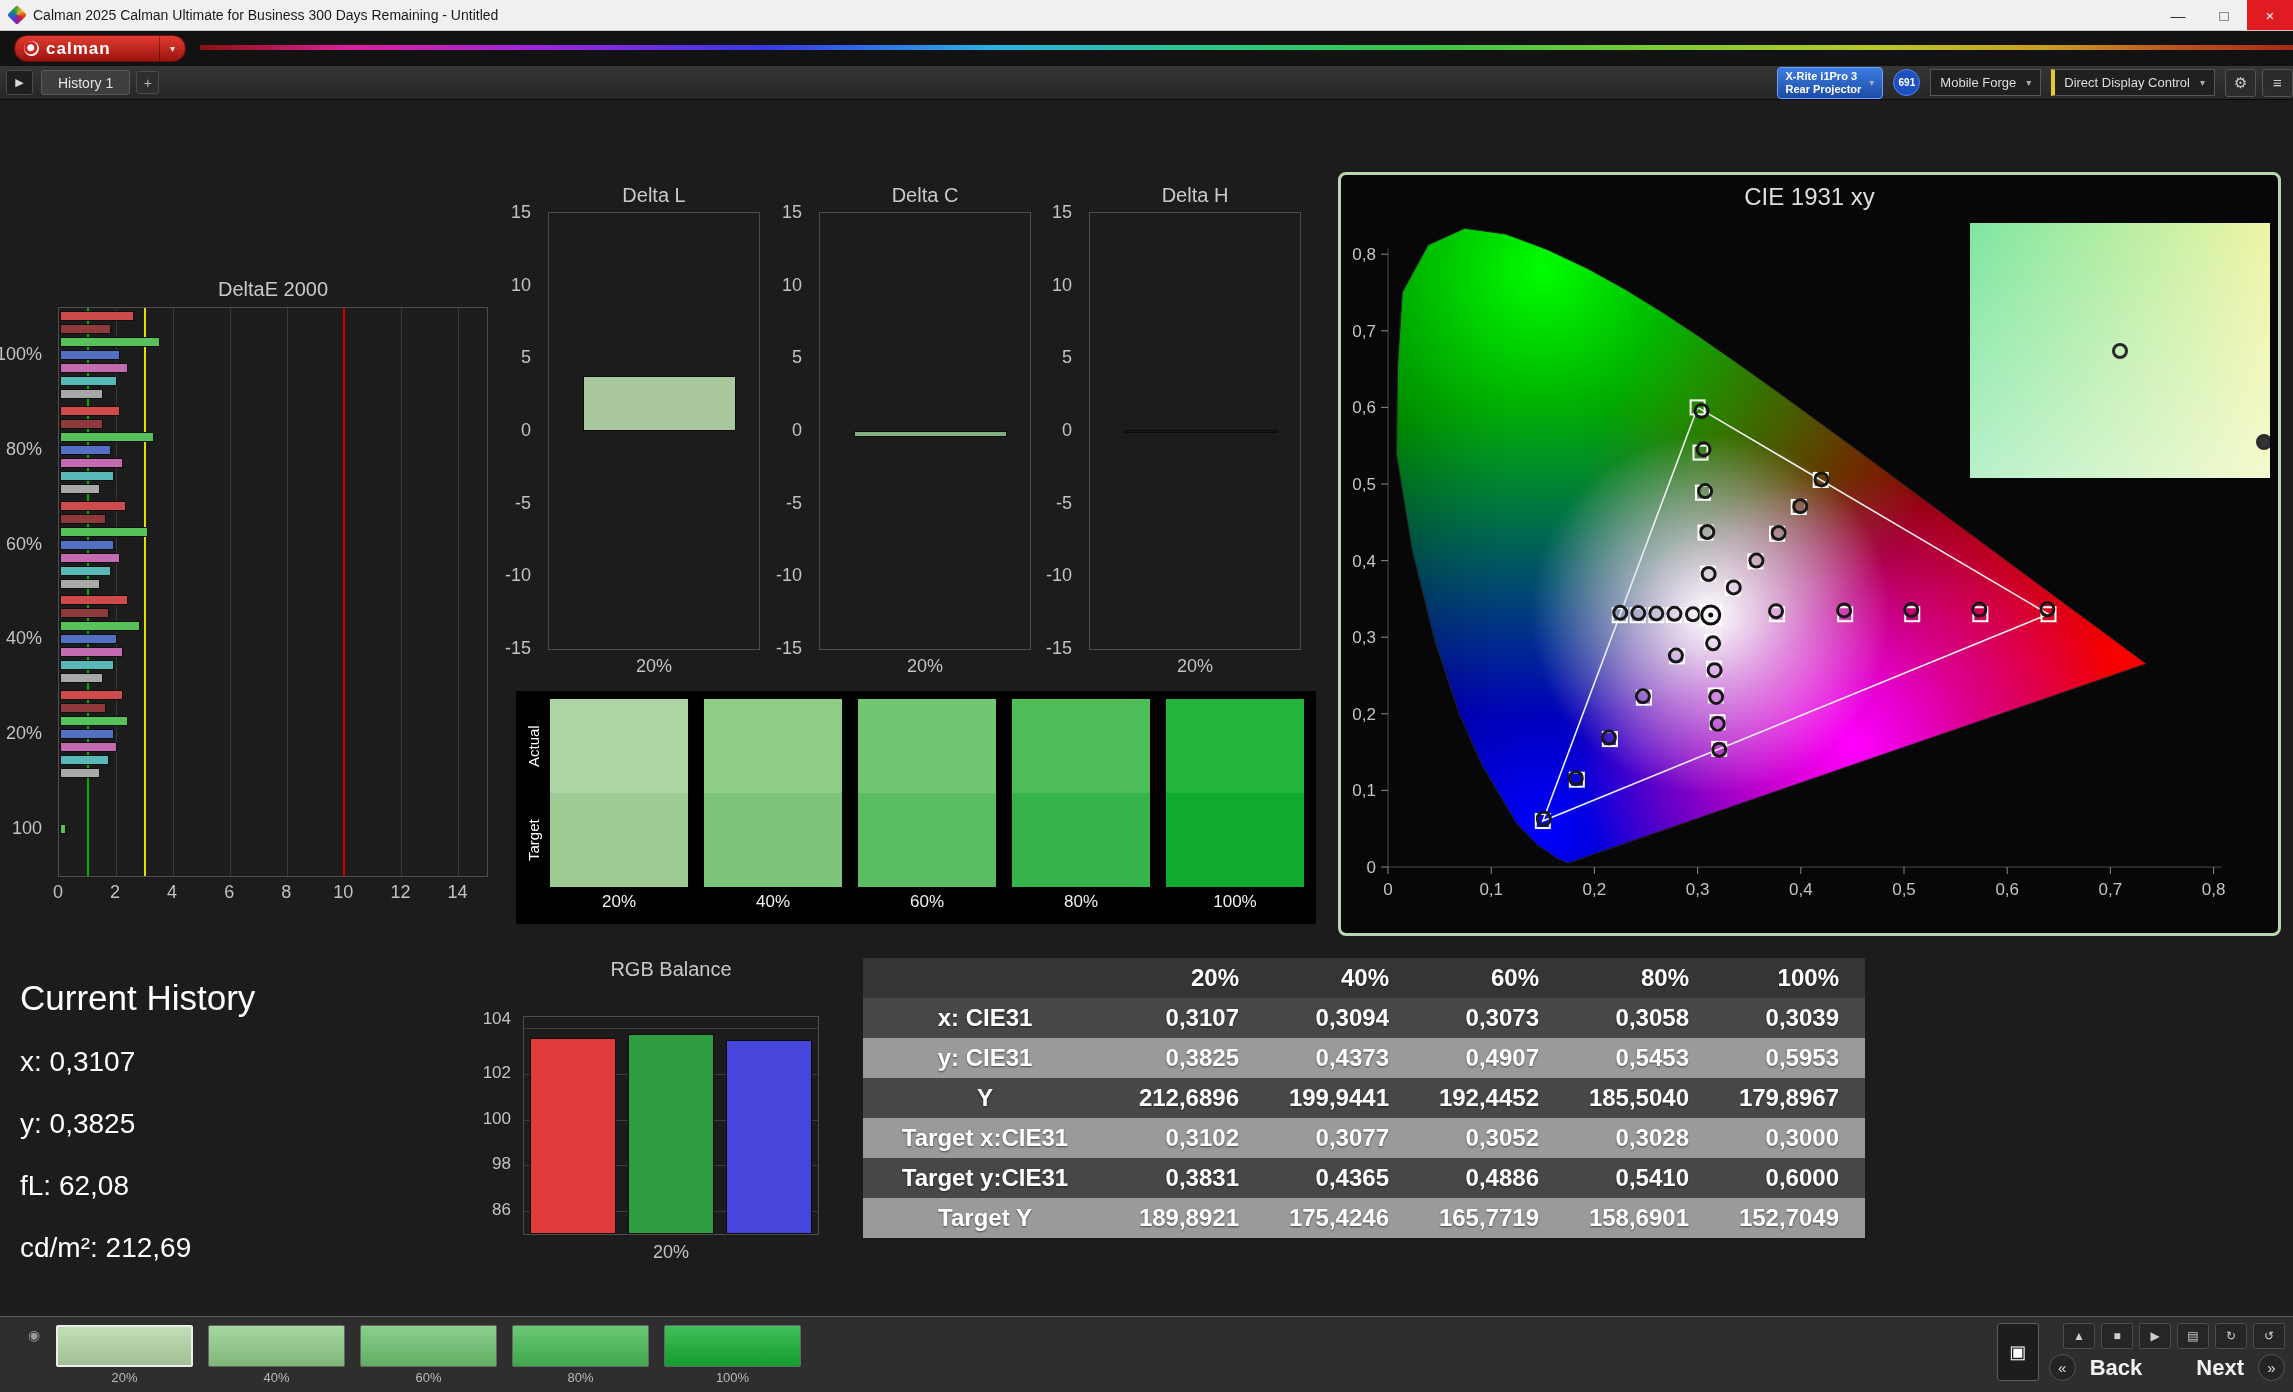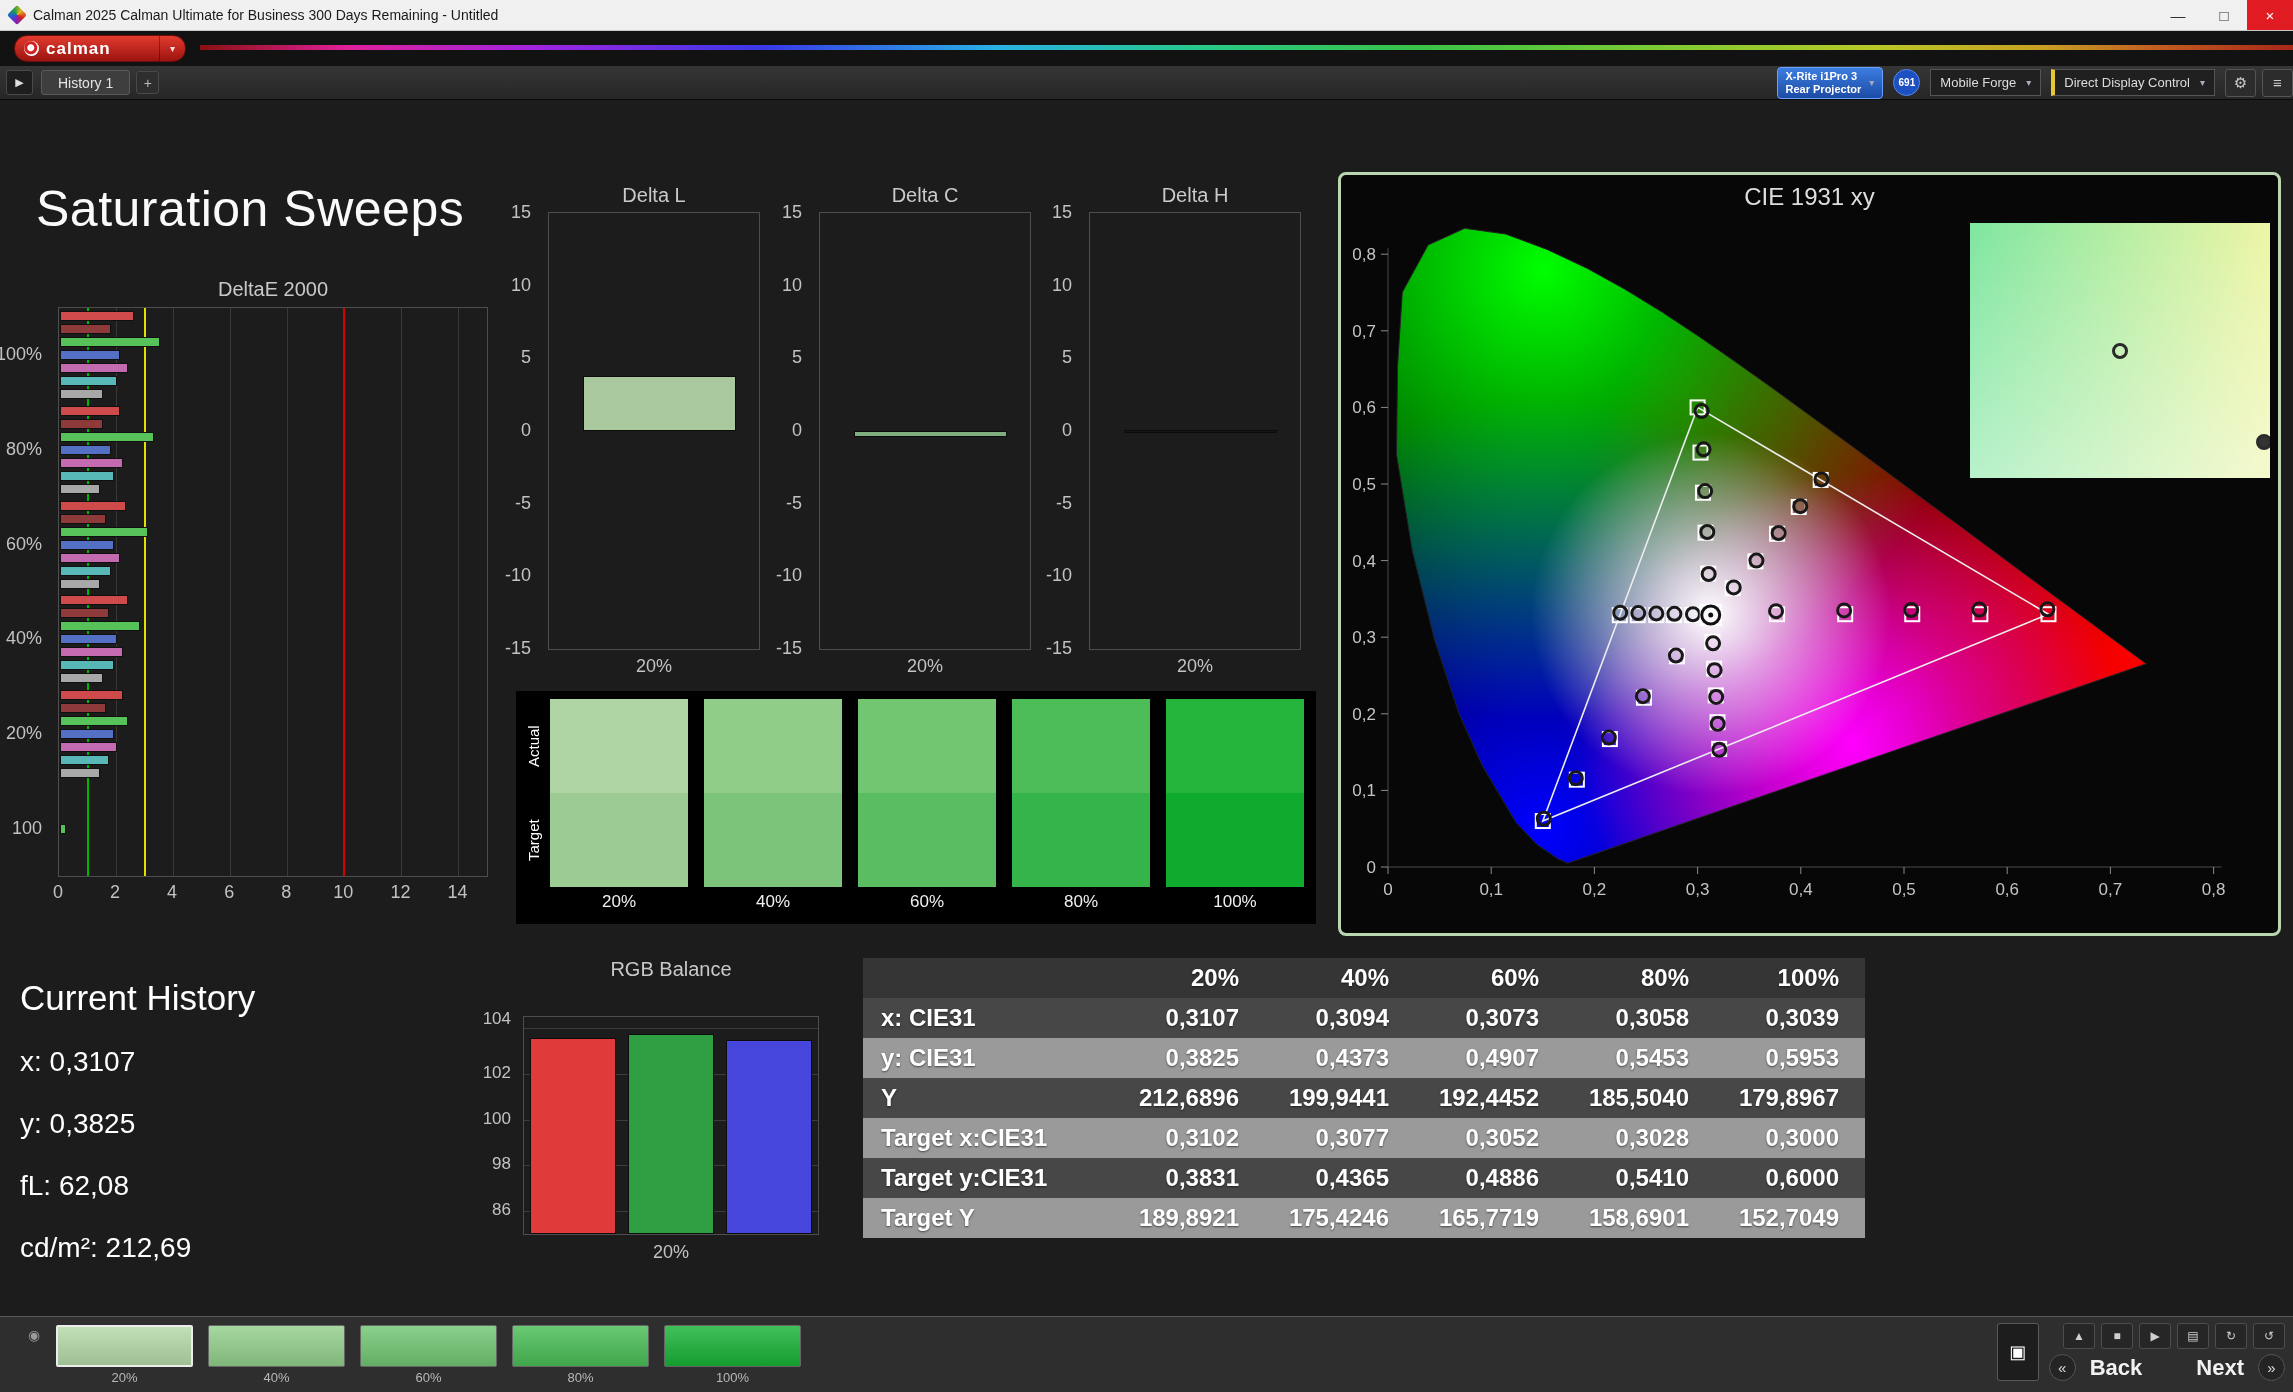--- a/index.html
+++ b/index.html
@@ -86,21 +86,21 @@
   
   .rgb { position: absolute; left: 475px; top: 858px; width: 356px; height: 300px; }
   .rgb-title { left: 48px; top: 0; width: 296px; }
   .rgb-plot { left: 48px; top: 58px; width: 296px; height: 219px; }
   .rgb-ylabels { position: absolute; left: 0; top: 58px; width: 44px; height: 219px; color: #c2c2c2; font-size: 17px; }
   .rgb-xlabel { position: absolute; left: 48px; top: 284px; width: 296px; text-align: center; color: #c2c2c2; font-size: 18px; }
 
   
   .mtable { position: absolute; left: 863px; top: 858px; width: 1002px; border-collapse: collapse; font-size: 24px; font-weight: bold; color: #fff; table-layout: fixed; }
   .mtable th, .mtable td { height: 40px; padding: 0 26px 0 0; text-align: right; text-shadow: 0 1px 2px rgba(0,0,0,.55); white-space: nowrap; }
-  .mtable .lab { text-align: left; padding-left: 18px; }
+  .mtable .lab { text-align: center; padding-left: 18px; }
   .mtable thead tr { background: #353535; }
   .row-dark { background: #474747; }
   .row-light { background: #9a9a9a; }
 
   
   .bottombar { position: absolute; left: 0; bottom: 0; width: 100%; height: 76px; background: #2e2e2e; border-top: 1px solid #5a5a5a; }
   .bb-meter { position: absolute; left: 28px; top: 10px; color: #9a9a9a; font-size: 14px; }
   .bb-swatches { position: absolute; left: 56px; top: 8px; display: flex; gap: 15px; }
   .bb-sw-wrap { width: 137px; }
   .bb-sw { height: 42px; border: 1px solid #666; border-radius: 2px; }
@@ -159,21 +159,20 @@
         <span class="chev">▾</span>
       </div>
       <div class="tb-icons">
           <div class="tb-icon">⚙</div>
           <div class="tb-icon">≡</div>
         </div>
     </div>
   </div>
 
   <div class="main">
-    <div class="page-title">Saturation Sweeps</div>
 
     <div class="deltae">
       <div class="chart-title de-title">DeltaE 2000</div>
       <div class="plot de-plot">
           <div style="position: absolute; left: 57.0667px; top: 0px; width: 1px; height: 568px; background: rgb(56, 56, 56);"></div>
           <div style="position: absolute; left: 114.133px; top: 0px; width: 1px; height: 568px; background: rgb(56, 56, 56);"></div>
           <div style="position: absolute; left: 171.2px; top: 0px; width: 1px; height: 568px; background: rgb(56, 56, 56);"></div>
           <div style="position: absolute; left: 228.267px; top: 0px; width: 1px; height: 568px; background: rgb(56, 56, 56);"></div>
           <div style="position: absolute; left: 285.333px; top: 0px; width: 1px; height: 568px; background: rgb(56, 56, 56);"></div>
           <div style="position: absolute; left: 342.4px; top: 0px; width: 1px; height: 568px; background: rgb(56, 56, 56);"></div>

